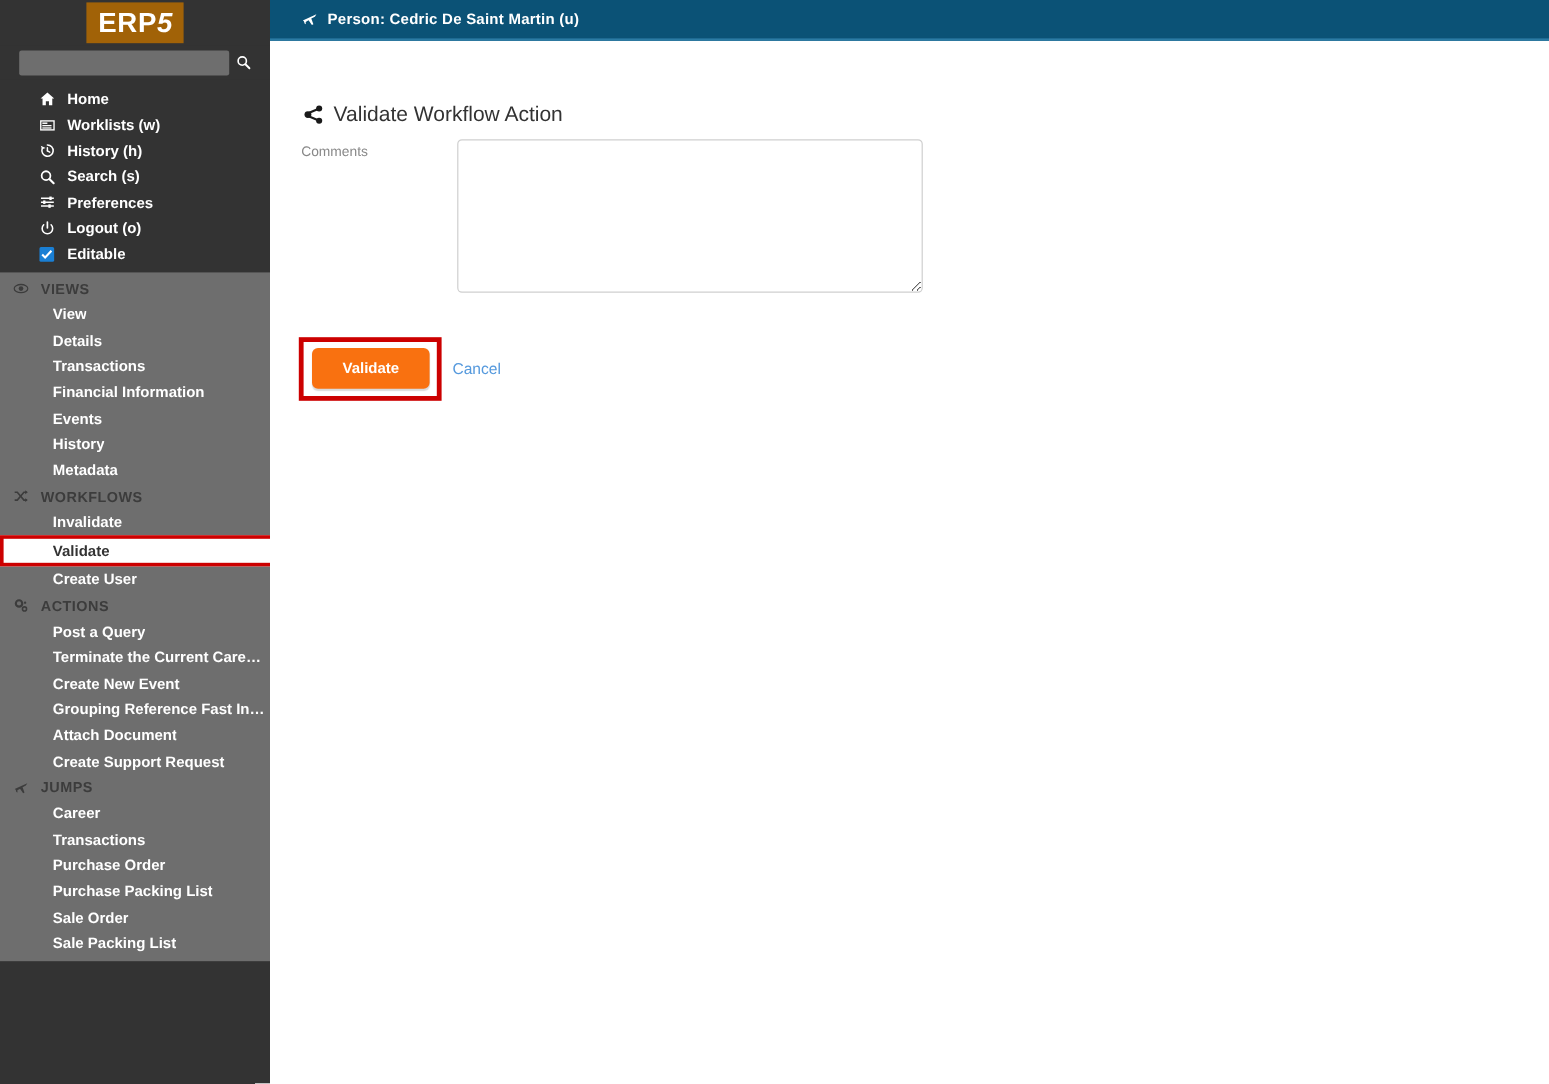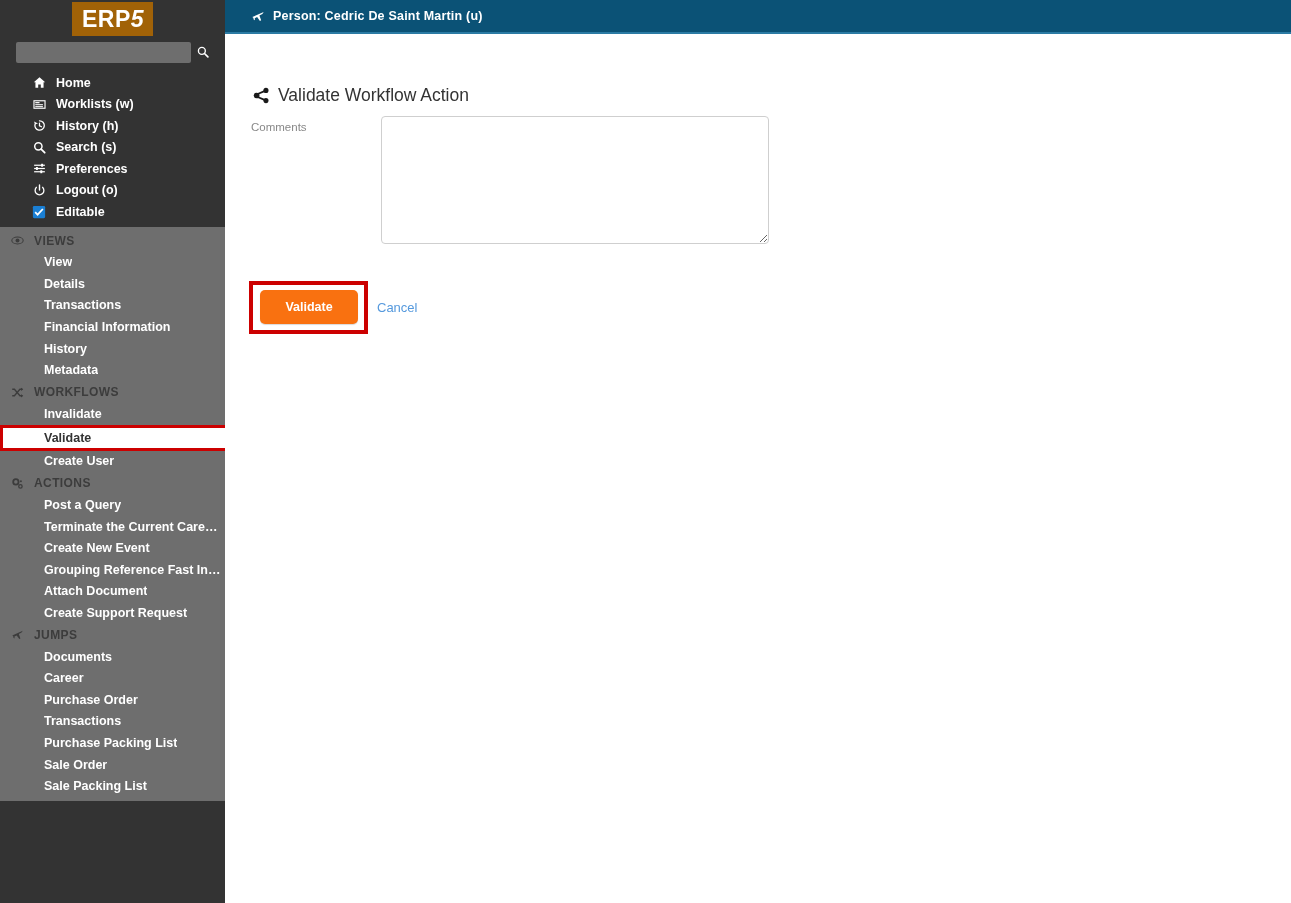--- a/index.html
+++ b/index.html
@@ -328,20 +328,23 @@
         <div class="sub-row">
           <span class="lbl">Details</span>
         </div>
         <div class="sub-row">
           <span class="lbl">Transactions</span>
         </div>
         <div class="sub-row">
           <span class="lbl">Financial Information</span>
         </div>
         <div class="sub-row">
+          <span class="lbl">Events</span>
+        </div>
+        <div class="sub-row">
           <span class="lbl">History</span>
         </div>
         <div class="sub-row">
           <span class="lbl">Metadata</span>
         </div>
         <div class="sec-head">
           <span class="ico">
             <svg width="13" height="13" viewBox="0 0 16 16">
               <path d="M1.5 4 H4.2 L11 12 H14" fill="none" stroke="#3c3c3c" stroke-width="1.6"></path>
               <path d="M1.5 12 H4.2 L11 4 H14" fill="none" stroke="#3c3c3c" stroke-width="1.6"></path>
@@ -390,30 +393,27 @@
         </div>
         <div class="sec-head">
           <span class="ico">
             <svg width="13" height="13" viewBox="0 0 16 16">
               <path d="M1.5 9.2 L14.5 3.4 L13 5.6 L9.6 7.4 L11.6 12.8 L10.2 13.6 L7 9.1 L4.3 10.6 L4.4 12.9 L3.2 12.2 L2.6 9.9 Z" fill="#3c3c3c"></path>
             </svg>
           </span>
           <span class="lbl">JUMPS</span>
         </div>
         <div class="sub-row">
-          <span class="lbl">Documents</span>
-        </div>
-        <div class="sub-row">
           <span class="lbl">Career</span>
         </div>
         <div class="sub-row">
+          <span class="lbl">Transactions</span>
+        </div>
+        <div class="sub-row">
           <span class="lbl">Purchase Order</span>
-        </div>
-        <div class="sub-row">
-          <span class="lbl">Transactions</span>
         </div>
         <div class="sub-row">
           <span class="lbl">Purchase Packing List</span>
         </div>
         <div class="sub-row">
           <span class="lbl">Sale Order</span>
         </div>
         <div class="sub-row">
           <span class="lbl">Sale Packing List</span>
         </div>

